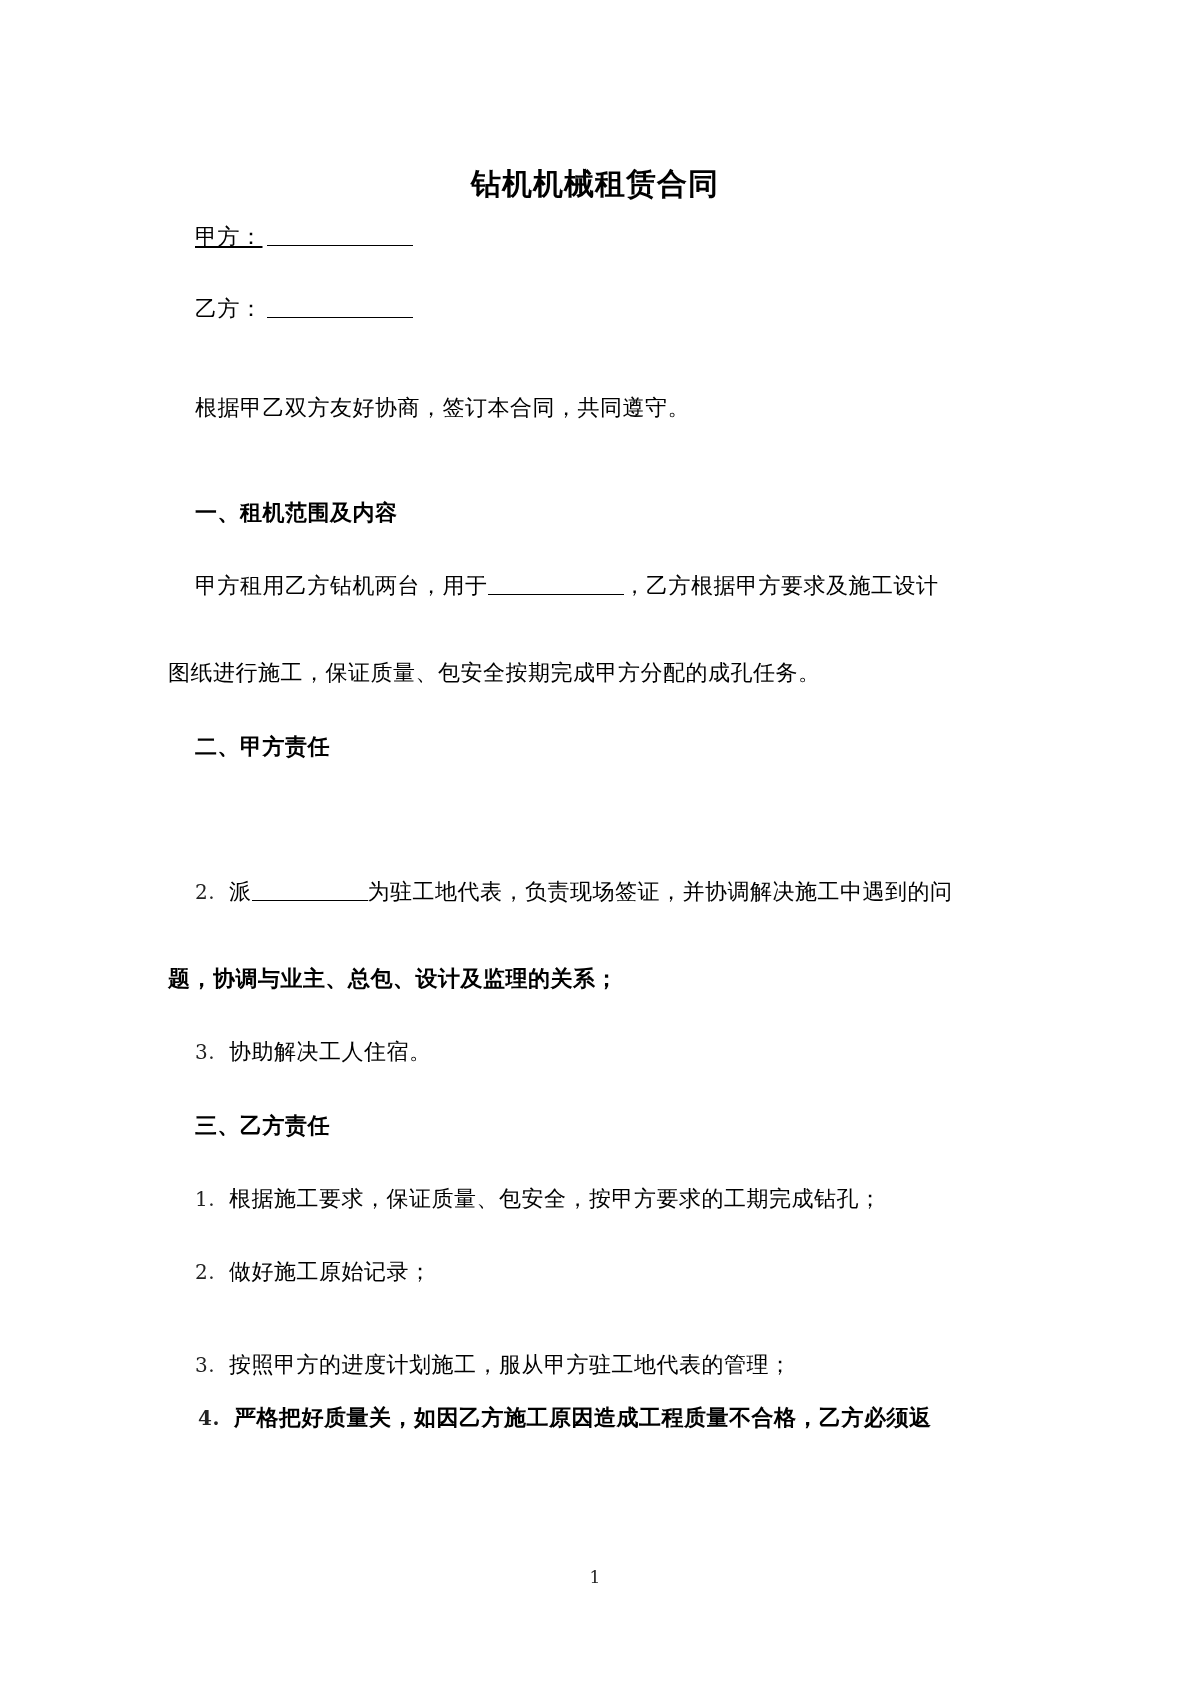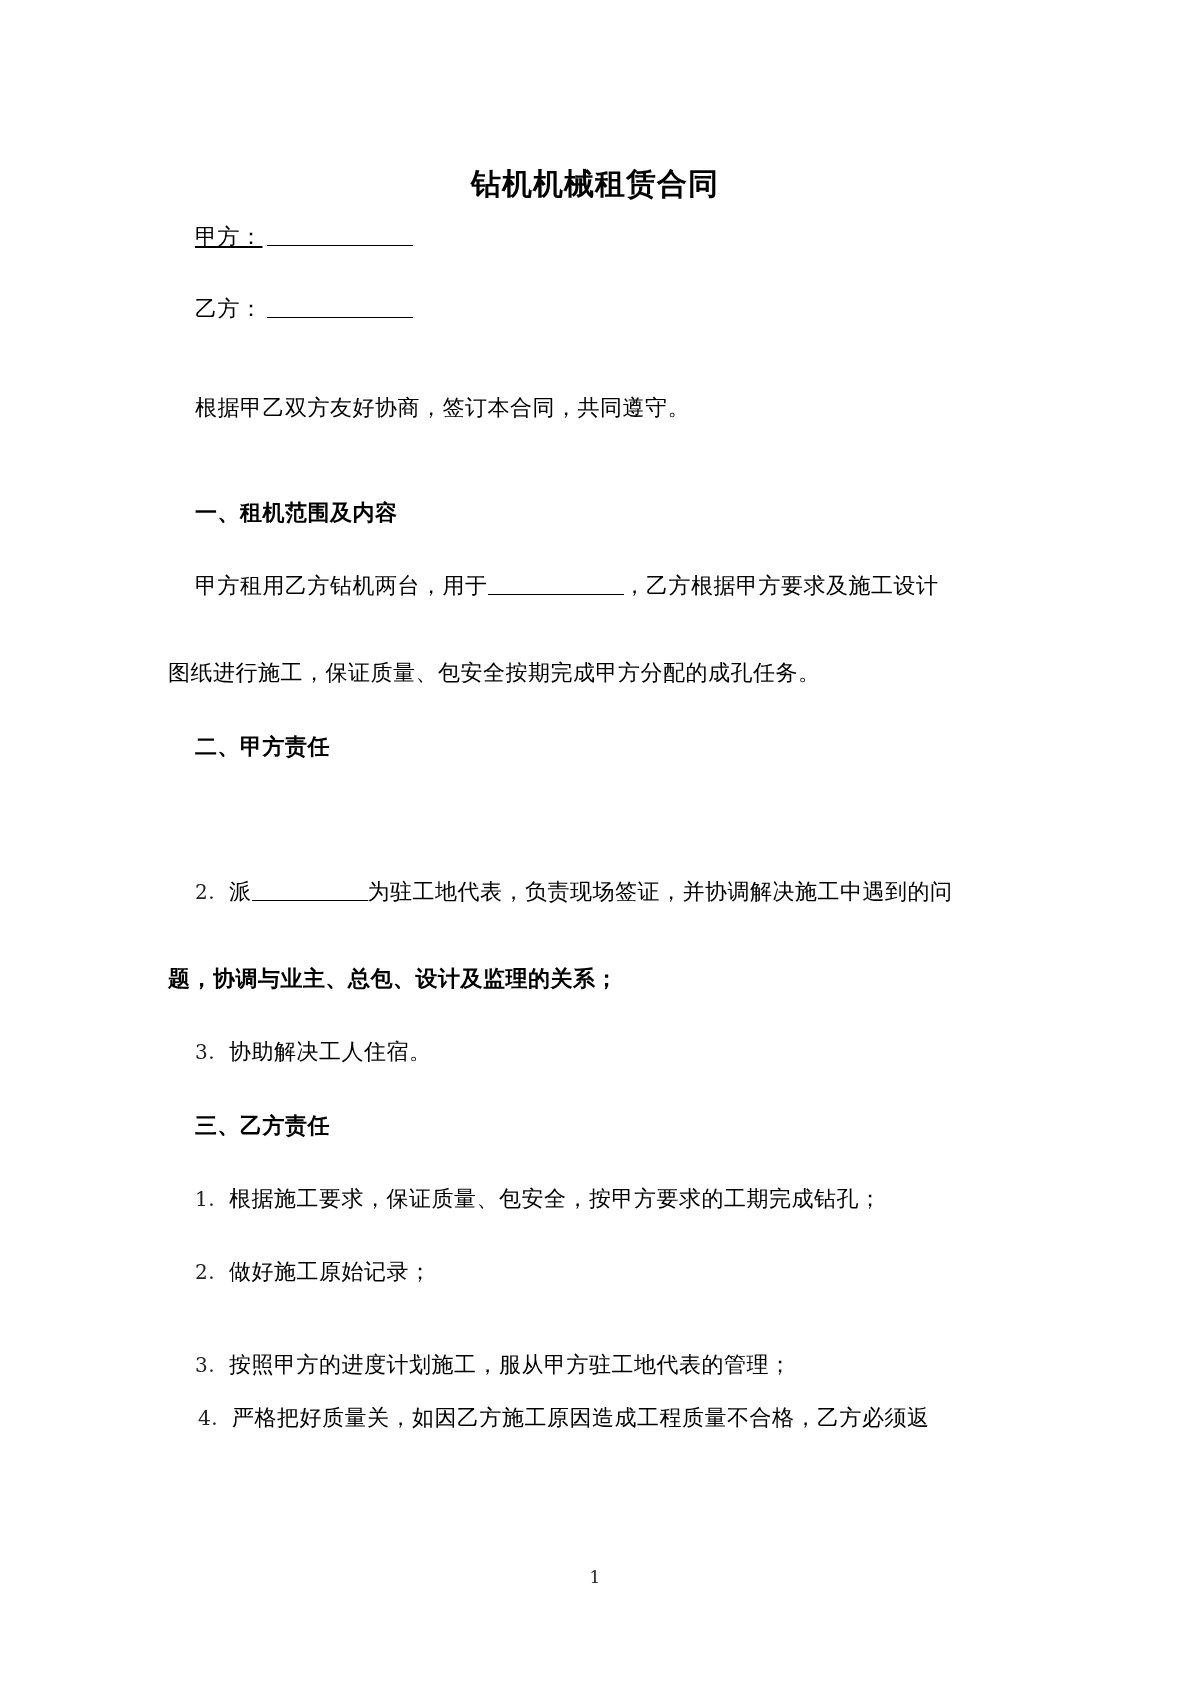--- a/index.html
+++ b/index.html
@@ -115,18 +115,18 @@
   </div>
 
   <div class="line" style="top:1257px; left:195px;">
     <span class="num">2.</span><span>做好施工原始记录；</span>
   </div>
 
   <div class="line" style="top:1330px; left:195px;margin-top:20px;">
     <span class="num">3.</span><span>按照甲方的进度计划施工，服从甲方驻工地代表的管理；</span>
   </div>
 
-  <div class="line" style="top:1403px; left:198px;">
+  <div class="line" style="top:1403px; left:198px;font-weight:bold;">
     <span class="num">4.</span><span>严格把好质量关，如因乙方施工原因造成工程质量不合格，乙方必须返</span>
   </div>
 
   <div class="page-number">1</div>
 </div>
 
 </body></html>

